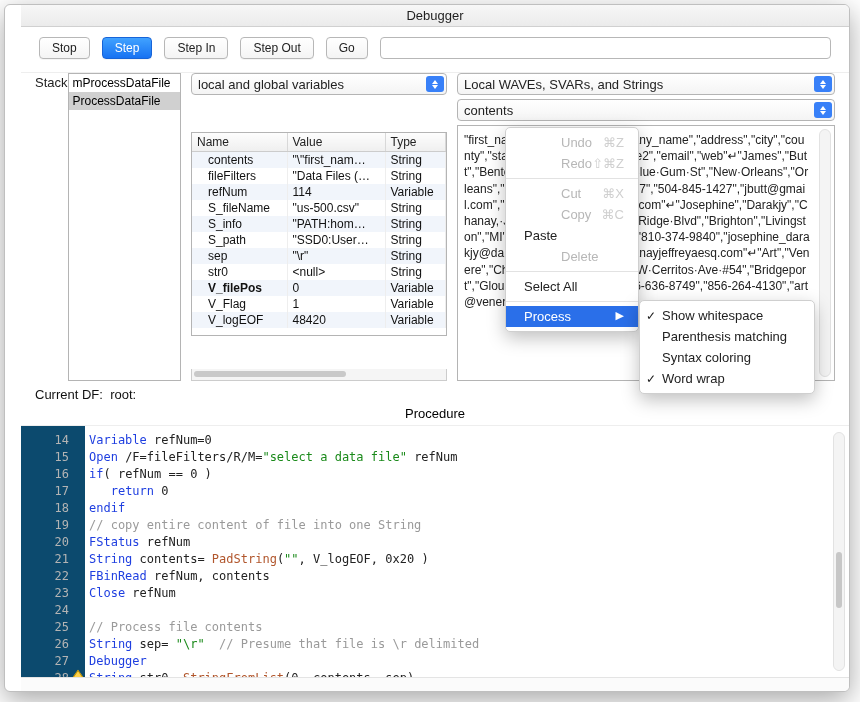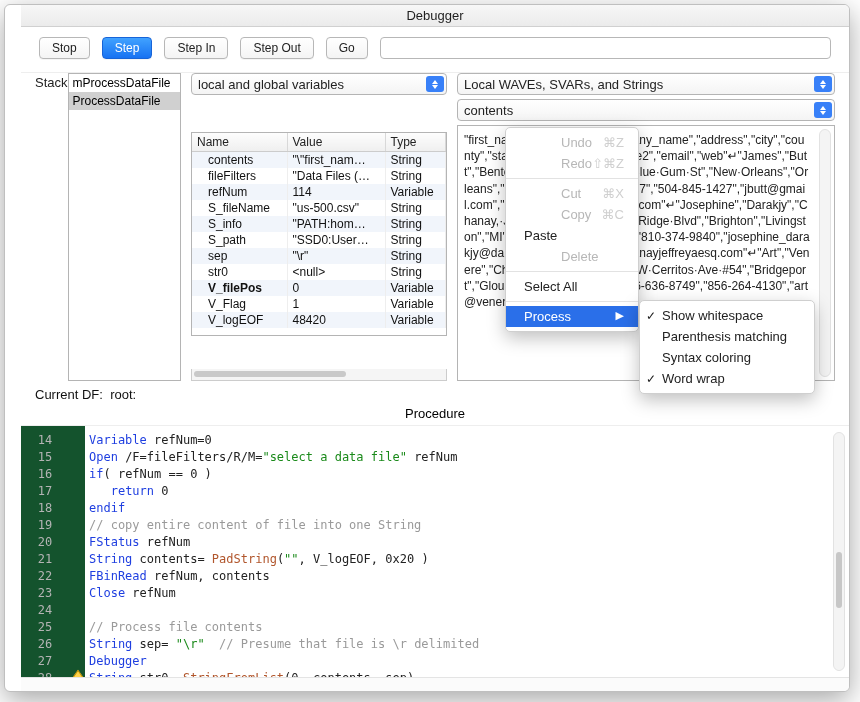--- a/index.html
+++ b/index.html
@@ -154,21 +154,21 @@
     display:inline-block; width:10px; height:10px;
     background:#ffd24a; border:1px solid #b58a00;
     transform:rotate(45deg) skew(10deg,10deg);
     margin-left:-2px;
   }
   .code-area {
     flex:1; display:flex; overflow:hidden; position:relative;
     font-family: Menlo, Consolas, monospace; font-size:12px;
   }
   .gutter {
-    width:64px; background:#14532d; color:#b4b4b4; text-align:center;
+    width:64px; background:#0c4a6e; color:#b4b4b4; text-align:right;
     padding:6px 6px 6px 0; line-height:17px;
   }
   .gutter .ln { display:block; padding-right:10px; position:relative; }
   .code {
     flex:1; padding:6px 0 6px 4px; line-height:17px; white-space:pre;
     position:relative; color:#222;
   }
   .kw { color:#1f3fe0; }
   .fn { color:#b1562c; }
   .str { color:#1a8a1a; }

